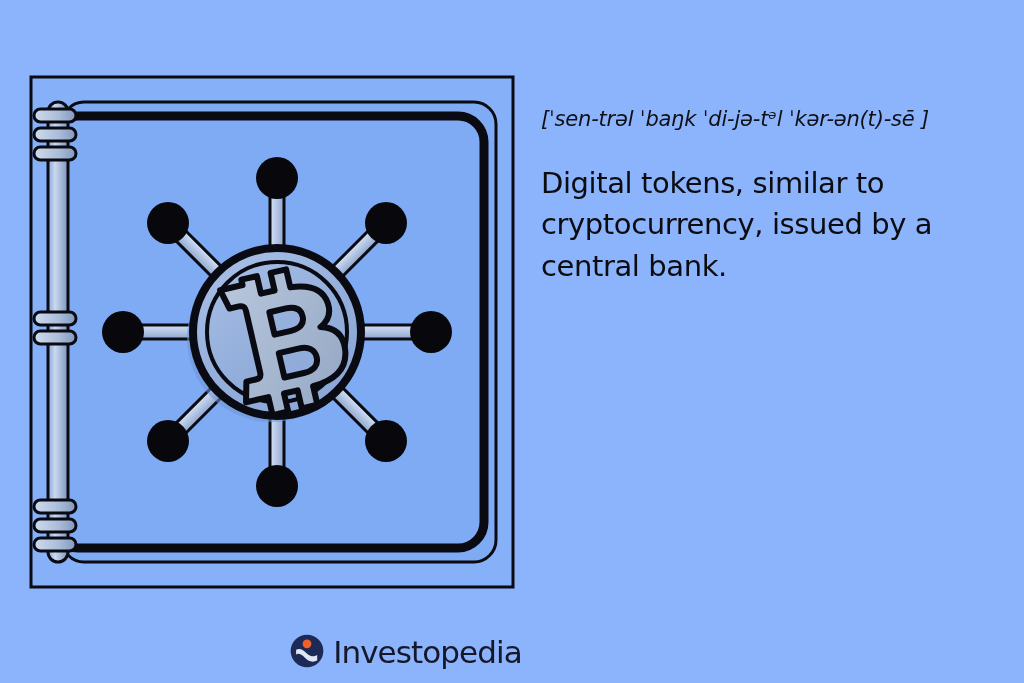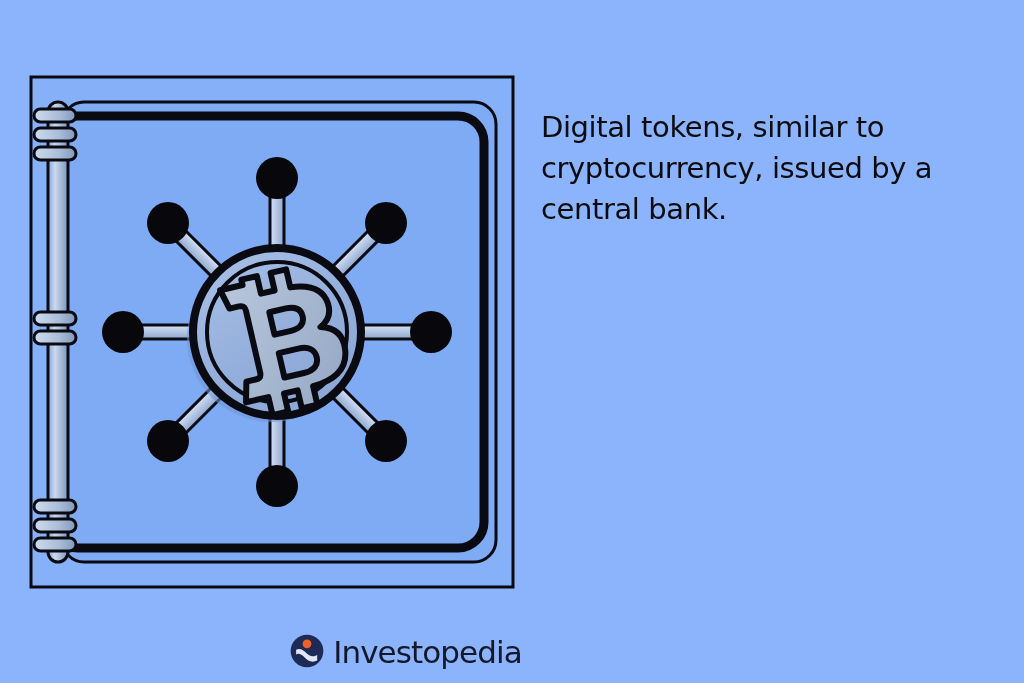--- a/index.html
+++ b/index.html
@@ -61,21 +61,21 @@
     font-size: 21px;
     line-height: 1.3;
     font-style: italic;
     font-weight: 400;
     letter-spacing: -0.2px;
     color: #101018;
     white-space: nowrap;
   }
 
   #description {
-    margin: 23px 0 0 0;
+    margin: 30px 0 0 0;
     font-family: "DejaVu Sans", sans-serif;
     font-size: 29px;
     line-height: 1.42;
     font-weight: 400;
     letter-spacing: -0.4px;
     color: #0b0b10;
     width: 440px;
   }
 
   
@@ -223,20 +223,21 @@
           <circle cx="364" cy="155" r="21" fill="#07070c"></circle>
           <circle cx="146" cy="155" r="21" fill="#07070c"></circle>
           <circle cx="146" cy="373" r="21" fill="#07070c"></circle>
           <circle cx="364" cy="373" r="21" fill="#07070c"></circle>
         </g>
       </g>
     </svg>
   </div>
 
   <div id="text-col">
+    <div id="pronunciation">[ˈsen-trəl ˈbaŋk ˈdi-jə-tᵊl ˈkər-ən(t)-sē ]</div>
     <p id="description">Digital tokens, similar to cryptocurrency, issued by a central bank.</p>
   </div>
 
   <div id="logo">
     <svg id="logo-mark" viewBox="0 0 100 100">
       <circle cx="50" cy="50" r="48" fill="#1d2a56"></circle>
       <circle cx="50" cy="29" r="13" fill="#f0612a"></circle>
       <path d="M18 46 C30 40 40 48 48 56 C56 64 66 70 80 62
                L80 78 C64 86 52 78 43 69 C34 60 26 56 18 60 Z" fill="#dfe6f5"></path>
     </svg>

